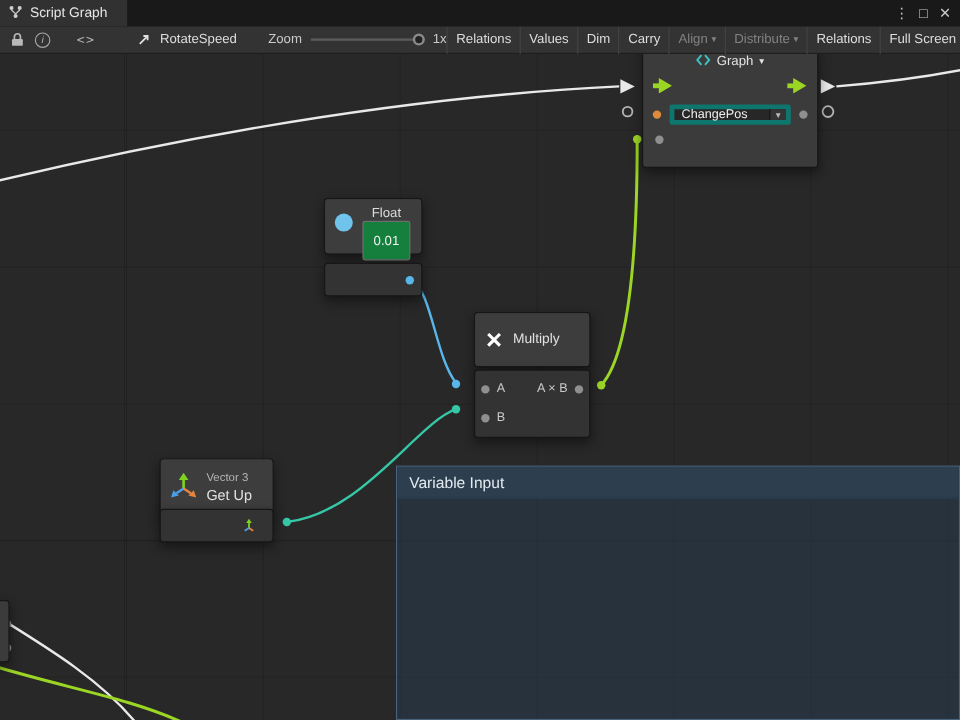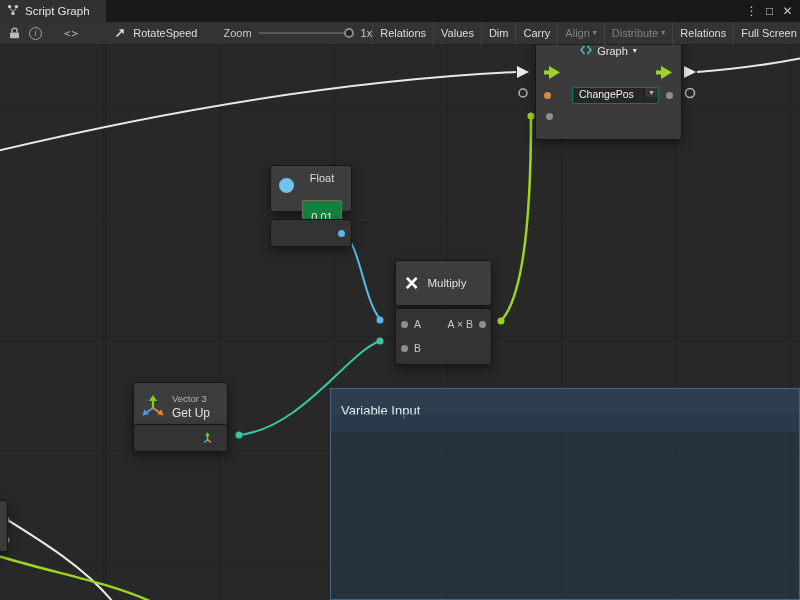--- a/index.html
+++ b/index.html
@@ -38,21 +38,21 @@
   
   .canvas{position:absolute;top:45px;left:0;right:0;bottom:0;background:#282828;
     background-image:
       repeating-linear-gradient(to right,rgba(0,0,0,.15) 0 1px,transparent 1px 114px),
       repeating-linear-gradient(to bottom,rgba(0,0,0,.15) 0 1px,transparent 1px 114px);
     background-position:105px 0,0 63px;z-index:1;}
 
   
   .group-panel{position:absolute;left:330px;top:388px;width:470px;height:212px;
     border:1px solid #47637e;z-index:2;}
-  .group-header{height:43px;background:#2d3e4e;display:flex;align-items:center;
+  .group-header{height:27px;background:#2d3e4e;display:flex;align-items:center;
     padding:0 10px;color:#e3eaf0;font-size:13px;}
   .group-body{position:absolute;top:25px;left:0;right:0;bottom:0;background:rgba(38,56,75,0.6);}
 
   
   svg.wires{position:absolute;top:0;left:0;z-index:3;pointer-events:none;}
   .w-white{stroke:#E9E9E9;stroke-width:2;fill:none;}
   .w-blue{stroke:#58B6E8;stroke-width:2;fill:none;}
   .w-teal{stroke:#35C7A6;stroke-width:2;fill:none;}
   .w-green{stroke:#9CD625;stroke-width:2.5;fill:none;}
   .hollow{fill:none;stroke:#b5b5b5;stroke-width:1.5;}
@@ -64,30 +64,30 @@
   .dot{width:7px;height:7px;border-radius:50%;background:#8F8F8F;display:inline-block;flex:none;}
   .dot.orange{background:#DE8A3B;}
   .dot.blue{background:#58B6E8;}
 
   
   .gn-row{position:absolute;left:0;right:0;display:flex;align-items:center;}
   .gn-title{top:0;height:24px;justify-content:center;gap:5px;font-size:11px;color:#e2e2e2;}
   .gn-flow{top:24px;height:20px;padding:0 8px;justify-content:space-between;}
   .gn-value{top:46px;height:20px;padding:0 8px;gap:7px;}
   .gn-last{top:68px;height:18px;padding:0 10px;}
-  .dropdown{flex:1;height:17px;background:#272727;border:1px solid #0f766e;border-radius:2px;
-    display:flex;align-items:flex-start;margin-left:14px;}
+  .dropdown{flex:1;height:17px;background:#272727;border:4px solid #0f766e;border-radius:2px;
+    display:flex;align-items:center;}
   .dd-label{flex:1;display:flex;align-items:center;padding:0 6px;font-size:10.5px;color:#eee;}
   .dd-caret{width:14px;border-left:1px solid #151515;display:flex;align-items:center;
     justify-content:center;font-size:8px;color:#bbb;background:#343434;}
 
   
   .float-head{display:flex;align-items:flex-start;padding:6px 6px 0 8px;gap:8px;background:#3d3d3d;border-radius:3px;width:100%;height:100%;}
   .float-circle{width:15px;height:15px;border-radius:50%;background:#70C4EC;margin-top:6px;flex:none;}
-  .float-col{display:flex;flex-direction:column;gap:16px;align-items:center;}
+  .float-col{display:flex;flex-direction:column;gap:0;align-items:center;}
   .float-title{font-size:11px;color:#dcdcdc;}
   .float-field{width:40px;height:33px;background:#15803d;border:1px solid #6e6e6e;border-radius:2px;
     color:#f0f0f0;font-size:11px;display:flex;align-items:center;justify-content:center;}
 
   
   .mult-head{display:flex;align-items:center;gap:9px;padding:0 6px 0 9px;height:100%;background:#3d3d3d;border-radius:3px;}
   .mult-x{font-size:23px;font-weight:bold;color:#ffffff;line-height:1;}
   .mult-title{font-size:11.5px;color:#e0e0e0;}
   .m-row{display:flex;align-items:center;height:24px;padding:0 5px;gap:6px;font-size:10.5px;color:#c9c9c9;}
   .m-spacer{flex:1;}

